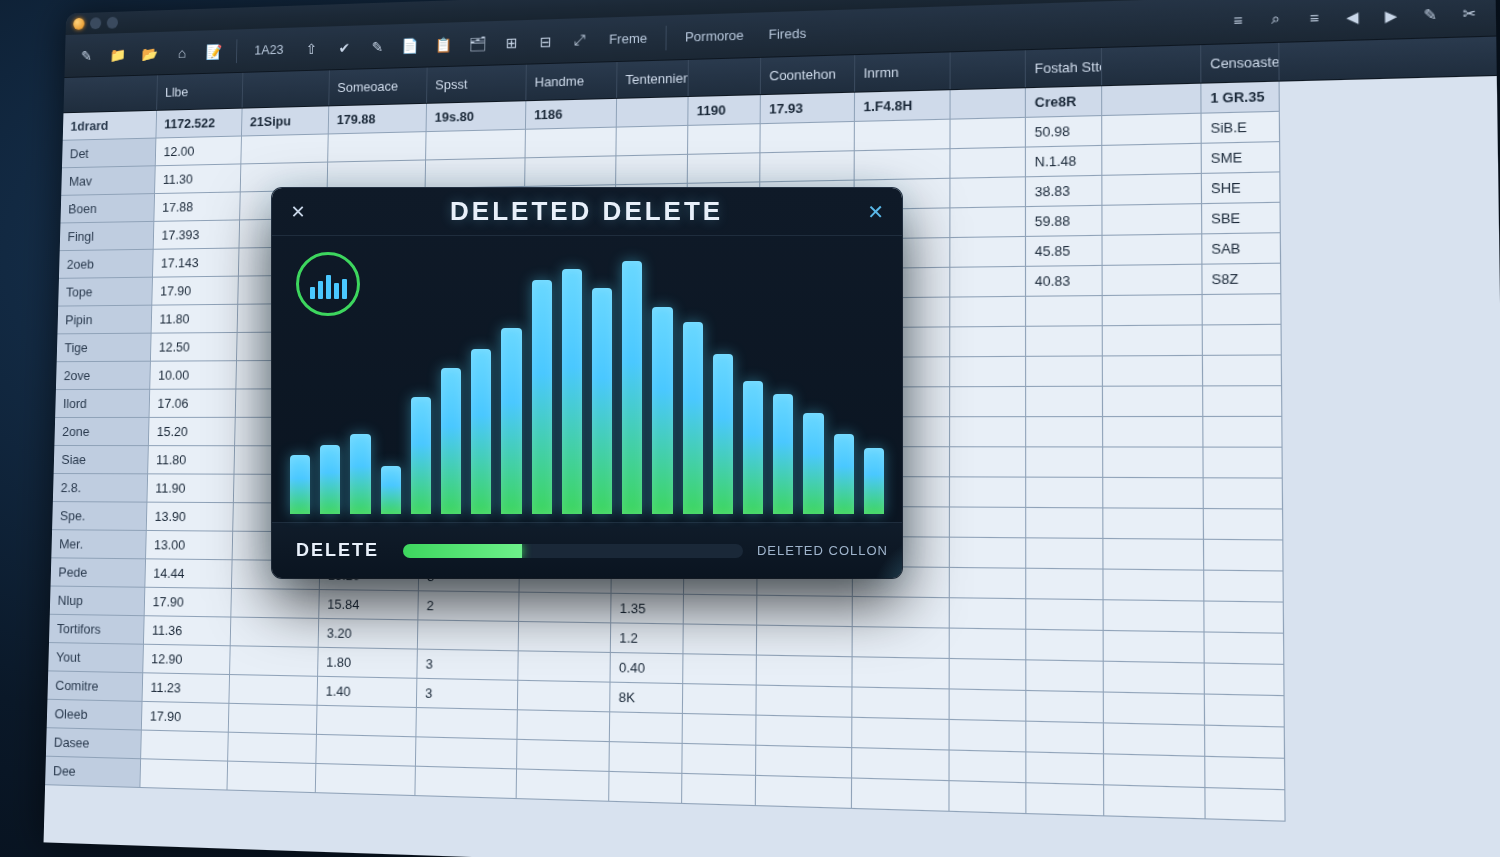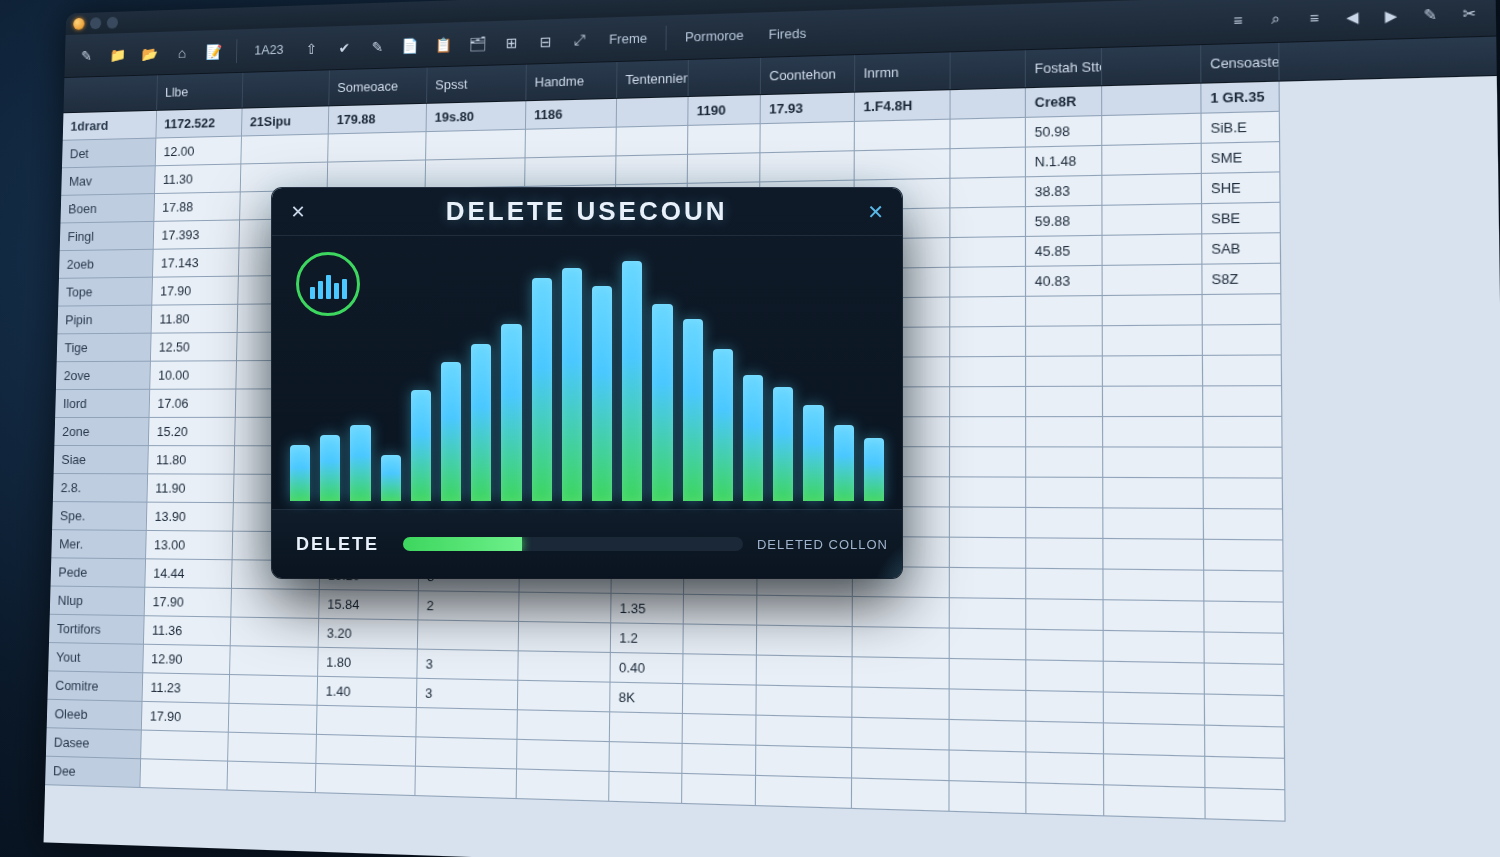--- a/index.html
+++ b/index.html
@@ -128,21 +128,21 @@
   gap: 3px; padding-bottom: 14px;
 }
 .chart-icon span { width: 5px; background: #4ac8ff; border-radius: 1px; }
 .bar {
   flex: 1;
   background: linear-gradient(to top, #3dd65e 0%, #4ac8ff 60%, #6ad8ff 100%);
   border-radius: 4px 4px 0 0;
   box-shadow: 0 0 14px rgba(80,220,255,0.4), inset 0 0 10px rgba(255,255,255,0.15);
 }
 .dlg-footer {
-  height: 69px;
+  height: 56px;
   background: linear-gradient(#101c2a,#0a1420);
   border-top: 1px solid #1f2d3d;
   display: flex; align-items: center; padding: 0 14px; gap: 14px;
 }
 .dlg-btn {
   color: #e8f0fa; font-size: 18px; font-weight: 600; letter-spacing: 2px;
   cursor: pointer; padding: 6px 10px;
 }
 .progress {
   flex: 1; height: 14px; background: #1a2838; border-radius: 7px; overflow: hidden;
@@ -605,21 +605,21 @@
         <div class="cell c12"></div>
         <div class="cell c13"></div>
       </div>
     </div>
 
 </div>
 
 <div class="dialog">
   <div class="dlg-title">
     <div class="dlg-x">✕</div>
-    <div class="dlg-title-text">DELETE USECOUN</div>
+    <div class="dlg-title-text">DELETED DELETE</div>
     <div class="dlg-x2">✕</div>
   </div>
   <div class="dlg-chart" id="dlg-chart">
     <div class="chart-icon">
       <span style="height:12px"></span>
         <span style="height:18px"></span>
         <span style="height:24px"></span>
         <span style="height:16px"></span>
         <span style="height:20px"></span>
     </div>

